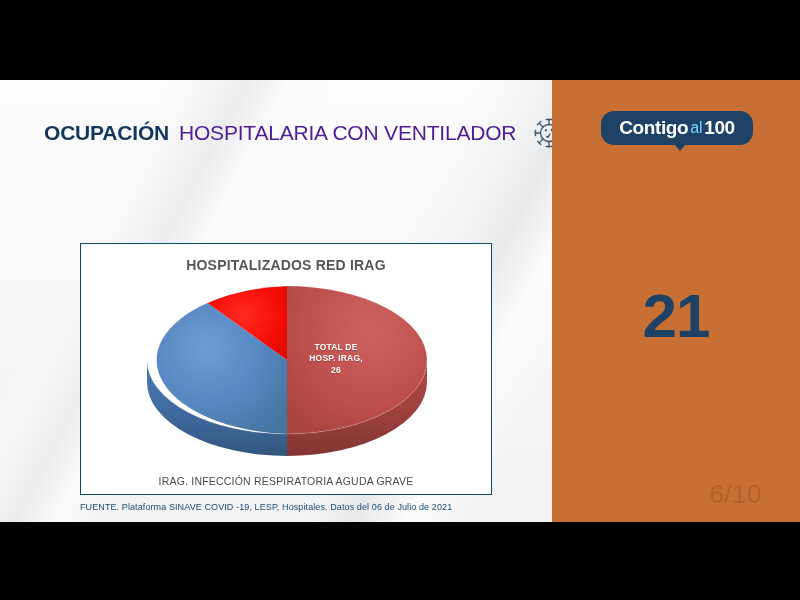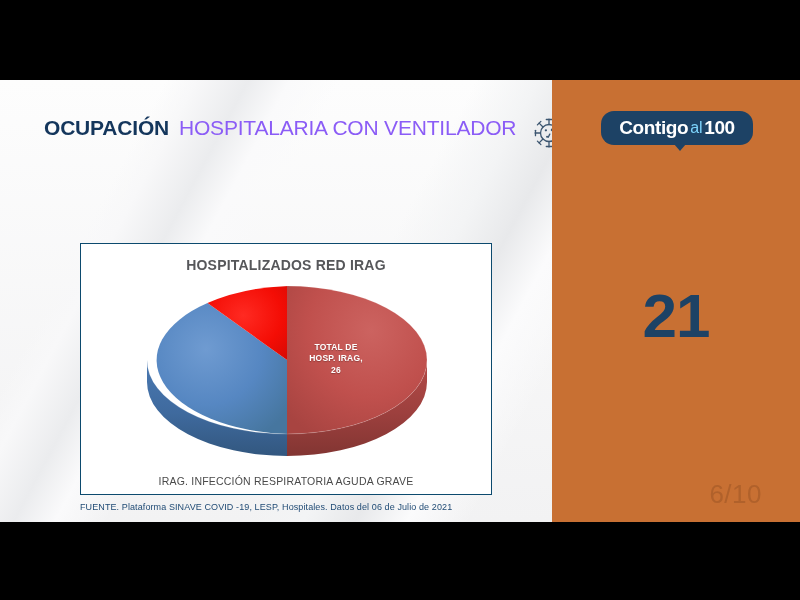--- a/index.html
+++ b/index.html
@@ -53,34 +53,34 @@
       linear-gradient(#fdfdfd, #f2f2f3);
     pointer-events: none;
   }
 
   
   #header {
     position: absolute;
     left: 44px;
     top: 36px;
     display: flex;
-    align-items: flex-start;
+    align-items: center;
     gap: 10px;
     white-space: nowrap;
   }
   .t-bold {
     font-size: 21px;
     font-weight: bold;
     color: #14365c;
     letter-spacing: -0.2px;
   }
   .t-light {
     font-size: 21px;
     font-weight: normal;
-    color: #8b5cf6;
+    color: #4c1d95;
     letter-spacing: -0.2px;
   }
   #virus-icon { margin-left: 6px; display: block; }
 
   
   #chart-card {
     position: absolute;
     left: 80px;
     top: 163px;
     width: 412px;

